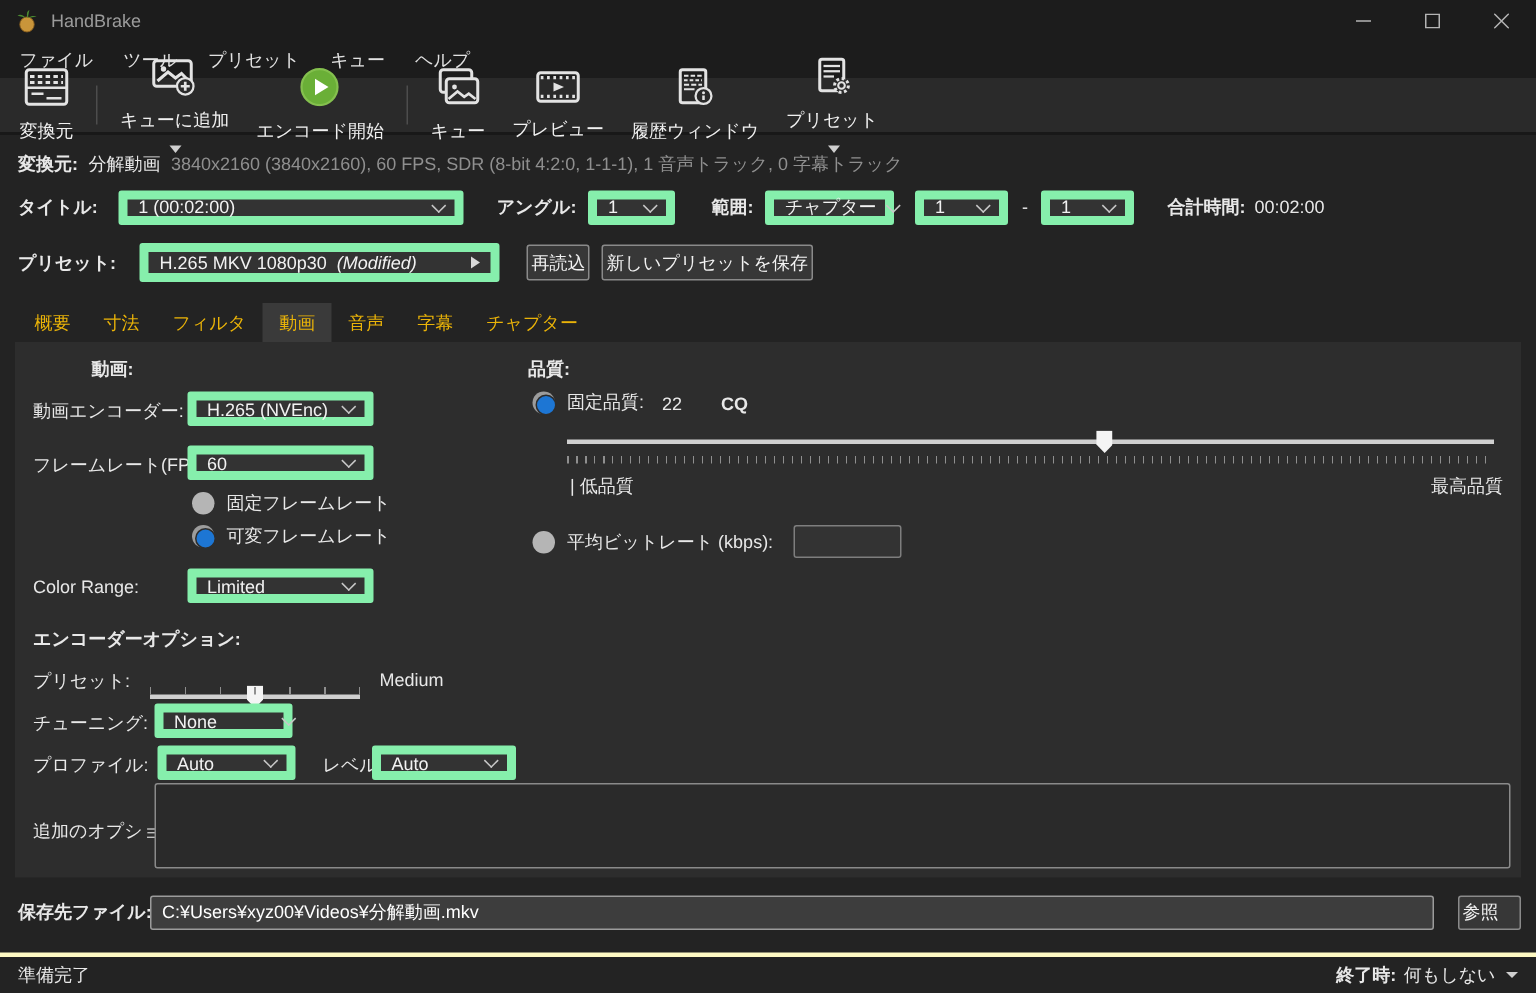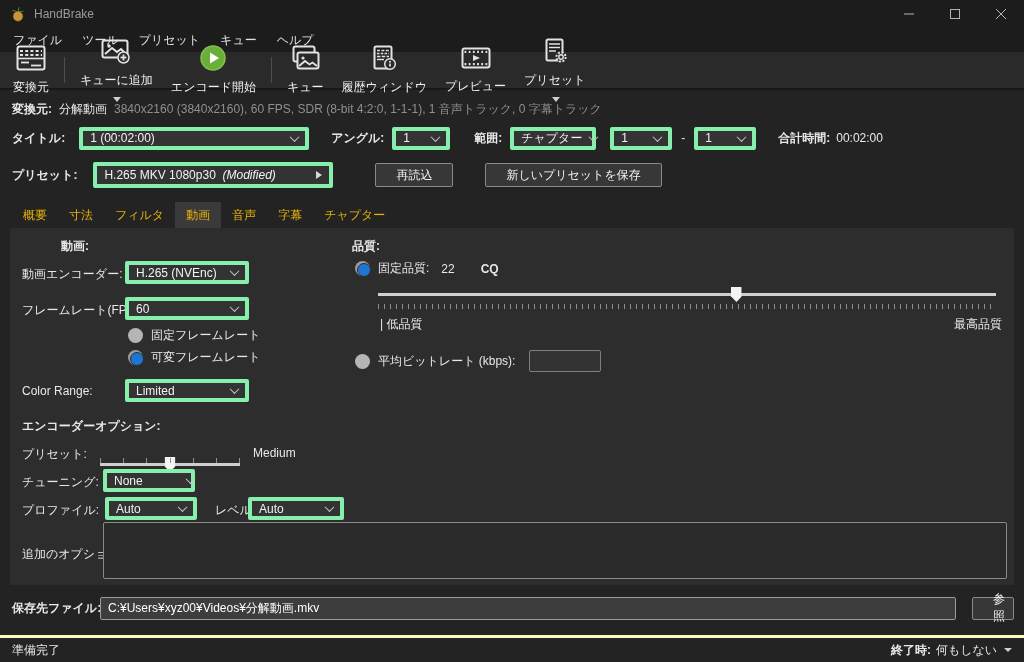--- a/index.html
+++ b/index.html
@@ -25,25 +25,25 @@
   .dd-arrow { width:0; height:0; border-left:4px solid transparent; border-right:4px solid transparent; border-top:5px solid #cfcfcf; margin-left:2px; }
 
   
   .source-row { position:absolute; top:101px; left:12px; right:12px; display:flex; gap:7px; align-items:baseline; white-space:nowrap; }
   .b { font-weight:bold; }
   .dim { color:#8f8f8f; }
 
   .title-row { position:absolute; top:126px; left:12px; right:12px; height:24px; display:flex; align-items:center; white-space:nowrap; }
   .preset-row { position:absolute; top:162px; left:12px; right:12px; height:26px; display:flex; align-items:center; white-space:nowrap; }
 
-  .combo { background:#333333; border:4px solid #86efac; border-radius:2px; height:23px; display:flex; align-items:center; justify-content:space-between; gap:8px; padding:0 7px; color:#f2f2f2; }
+  .combo { background:#333333; border:6px solid #86efac; border-radius:2px; height:23px; display:flex; align-items:center; justify-content:space-between; gap:8px; padding:0 7px; color:#f2f2f2; }
   .chev { width:7px; height:7px; border-right:1.6px solid #c8c8c8; border-bottom:1.6px solid #c8c8c8; transform:rotate(45deg) translate(-1px,-1px); flex:none; }
   .right-tri { width:0; height:0; border-top:4px solid transparent; border-bottom:4px solid transparent; border-left:6px solid #d8d8d8; flex:none; }
 
-  .btn { background:#373737; border:1px solid #8a8a8a; border-radius:2px; height:24px; display:flex; align-items:center; padding:0 20px; color:#f2f2f2;margin-left:24px; }
+  .btn { background:#373737; border:1px solid #8a8a8a; border-radius:2px; height:24px; display:flex; align-items:center; padding:0 2px; color:#f2f2f2; }
 
   
   .tabbar { position:absolute; top:202px; left:10px; right:10px; height:26px; display:flex; align-items:stretch; padding-left:2px; }
   .tab { padding:6px 11px; color:#eab308; display:flex; align-items:center; }
   .tab.active { background:#3a3a3a; }
 
   
   .panel { position:absolute; top:228px; left:10px; right:10px; height:357px; background:#2d2d2d; }
   .abs { position:absolute; }
 
@@ -147,42 +147,42 @@
     <div class="tbtn">
       <svg width="30" height="26" viewBox="0 0 30 26">
         <rect x="3.5" y="1.5" width="21" height="15" rx="2" fill="none" stroke="#e3e3e3" stroke-width="2"></rect>
         <rect x="7.5" y="7.5" width="21" height="16" rx="2" fill="#2a2a2a" stroke="#e3e3e3" stroke-width="2"></rect>
         <circle cx="13" cy="13" r="1.6" fill="#e3e3e3"></circle>
         <path d="M9 21 L15 16 L19.5 19.5 L22.5 17.5 L27 21" fill="none" stroke="#e3e3e3" stroke-width="1.8"></path>
       </svg>
       <span>キュー</span>
     </div>
     <div class="tbtn">
+      <svg width="30" height="24" viewBox="0 0 30 24">
+        <rect x="1.5" y="2.5" width="27" height="19" rx="2" fill="none" stroke="#e3e3e3" stroke-width="2"></rect>
+        <line x1="3.5" y1="5.8" x2="27" y2="5.8" stroke="#e3e3e3" stroke-width="2.2" stroke-dasharray="1.8 2.4"></line>
+        <line x1="3.5" y1="18.2" x2="27" y2="18.2" stroke="#e3e3e3" stroke-width="2.2" stroke-dasharray="1.8 2.4"></line>
+        <path d="M12 9 L19 12 L12 15 Z" fill="#e3e3e3"></path>
+      </svg>
+      <span>プレビュー</span>
+    </div>
+    <div class="tbtn">
       <svg width="26" height="26" viewBox="0 0 26 26">
         <rect x="3.5" y="1.5" width="17" height="22" rx="1.5" fill="none" stroke="#e3e3e3" stroke-width="2"></rect>
         <line x1="6" y1="5.5" x2="18" y2="5.5" stroke="#e3e3e3" stroke-width="1.4" stroke-dasharray="3 1.4"></line>
         <line x1="6" y1="8.5" x2="18" y2="8.5" stroke="#e3e3e3" stroke-width="1.4" stroke-dasharray="2.4 1.4"></line>
         <line x1="6" y1="11.5" x2="18" y2="11.5" stroke="#e3e3e3" stroke-width="1.4" stroke-dasharray="3.4 1.4"></line>
         <line x1="6" y1="14.5" x2="13" y2="14.5" stroke="#e3e3e3" stroke-width="1.4"></line>
         <circle cx="19" cy="19" r="5.3" fill="#2a2a2a" stroke="#e3e3e3" stroke-width="1.5"></circle>
         <circle cx="19" cy="16.8" r="1" fill="#e3e3e3"></circle>
         <line x1="19" y1="18.6" x2="19" y2="21.6" stroke="#e3e3e3" stroke-width="1.7"></line>
       </svg>
       <span>履歴ウィンドウ</span>
     </div>
     <div class="tbtn">
-      <svg width="30" height="24" viewBox="0 0 30 24">
-        <rect x="1.5" y="2.5" width="27" height="19" rx="2" fill="none" stroke="#e3e3e3" stroke-width="2"></rect>
-        <line x1="3.5" y1="5.8" x2="27" y2="5.8" stroke="#e3e3e3" stroke-width="2.2" stroke-dasharray="1.8 2.4"></line>
-        <line x1="3.5" y1="18.2" x2="27" y2="18.2" stroke="#e3e3e3" stroke-width="2.2" stroke-dasharray="1.8 2.4"></line>
-        <path d="M12 9 L19 12 L12 15 Z" fill="#e3e3e3"></path>
-      </svg>
-      <span>プレビュー</span>
-    </div>
-    <div class="tbtn">
       <svg width="26" height="26" viewBox="0 0 26 26">
         <rect x="4.5" y="1.5" width="16" height="21" rx="1.5" fill="none" stroke="#e3e3e3" stroke-width="2"></rect>
         <line x1="7" y1="6" x2="18" y2="6" stroke="#e3e3e3" stroke-width="1.5"></line>
         <line x1="7" y1="9.5" x2="18" y2="9.5" stroke="#e3e3e3" stroke-width="1.5"></line>
         <line x1="7" y1="13" x2="14" y2="13" stroke="#e3e3e3" stroke-width="1.5"></line>
         <circle cx="19" cy="19" r="4.6" fill="#2a2a2a" stroke="#e3e3e3" stroke-width="2" stroke-dasharray="1.9 1.7"></circle>
         <circle cx="19" cy="19" r="2.2" fill="#2a2a2a" stroke="#e3e3e3" stroke-width="1.4"></circle>
       </svg>
       <span>プリセット</span>
       <span class="dd-arrow"></span>

